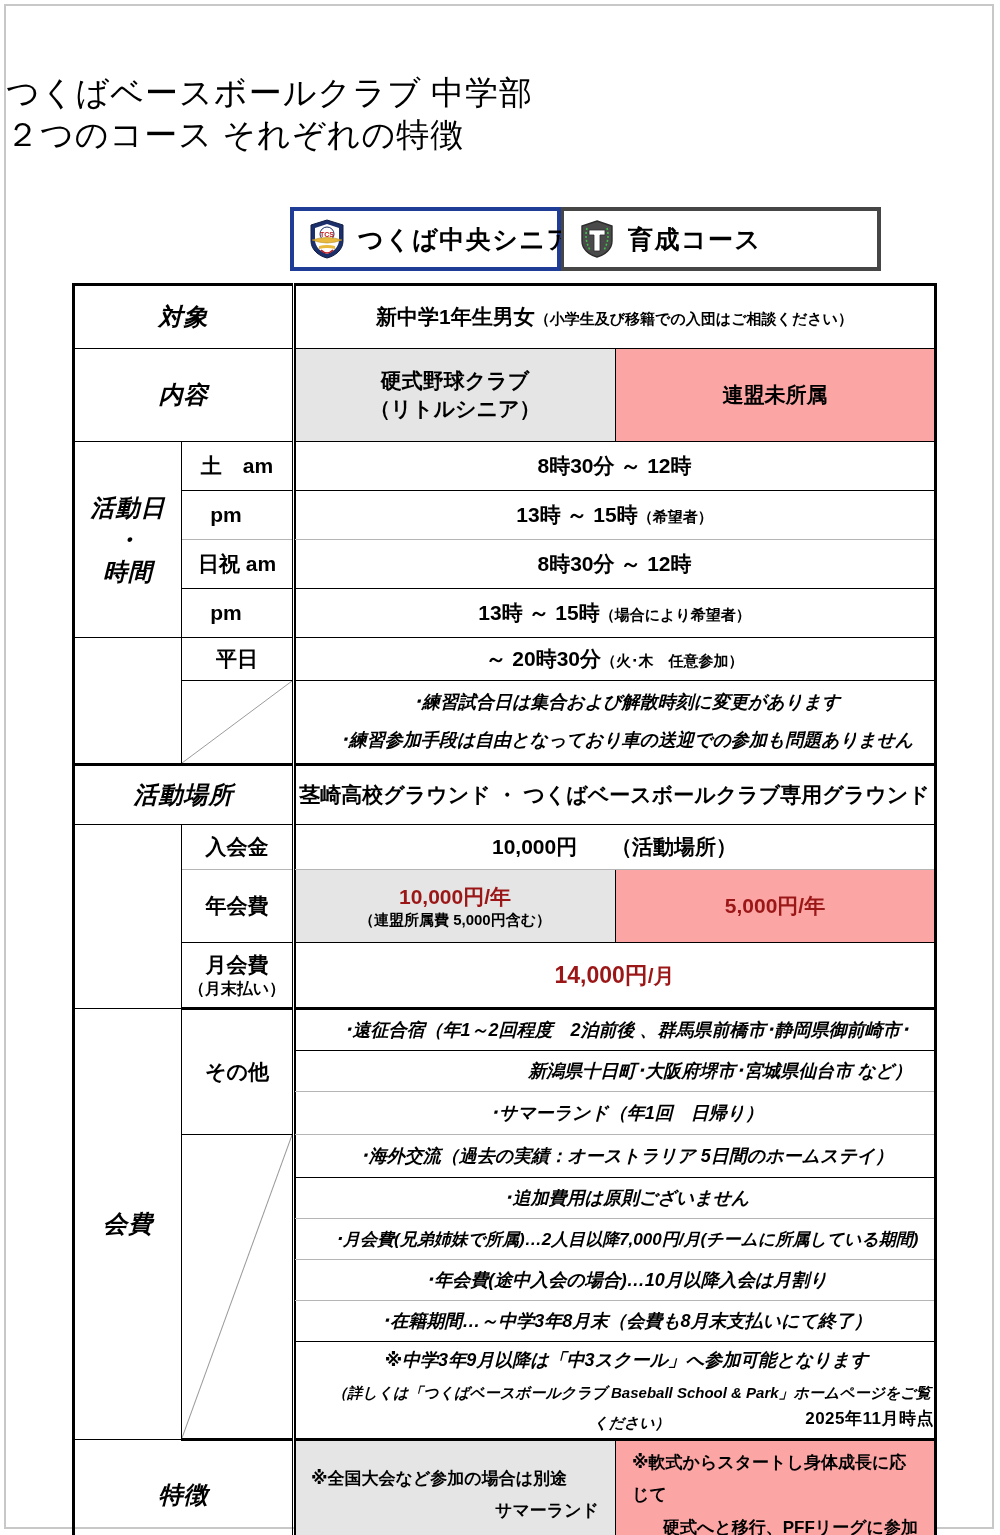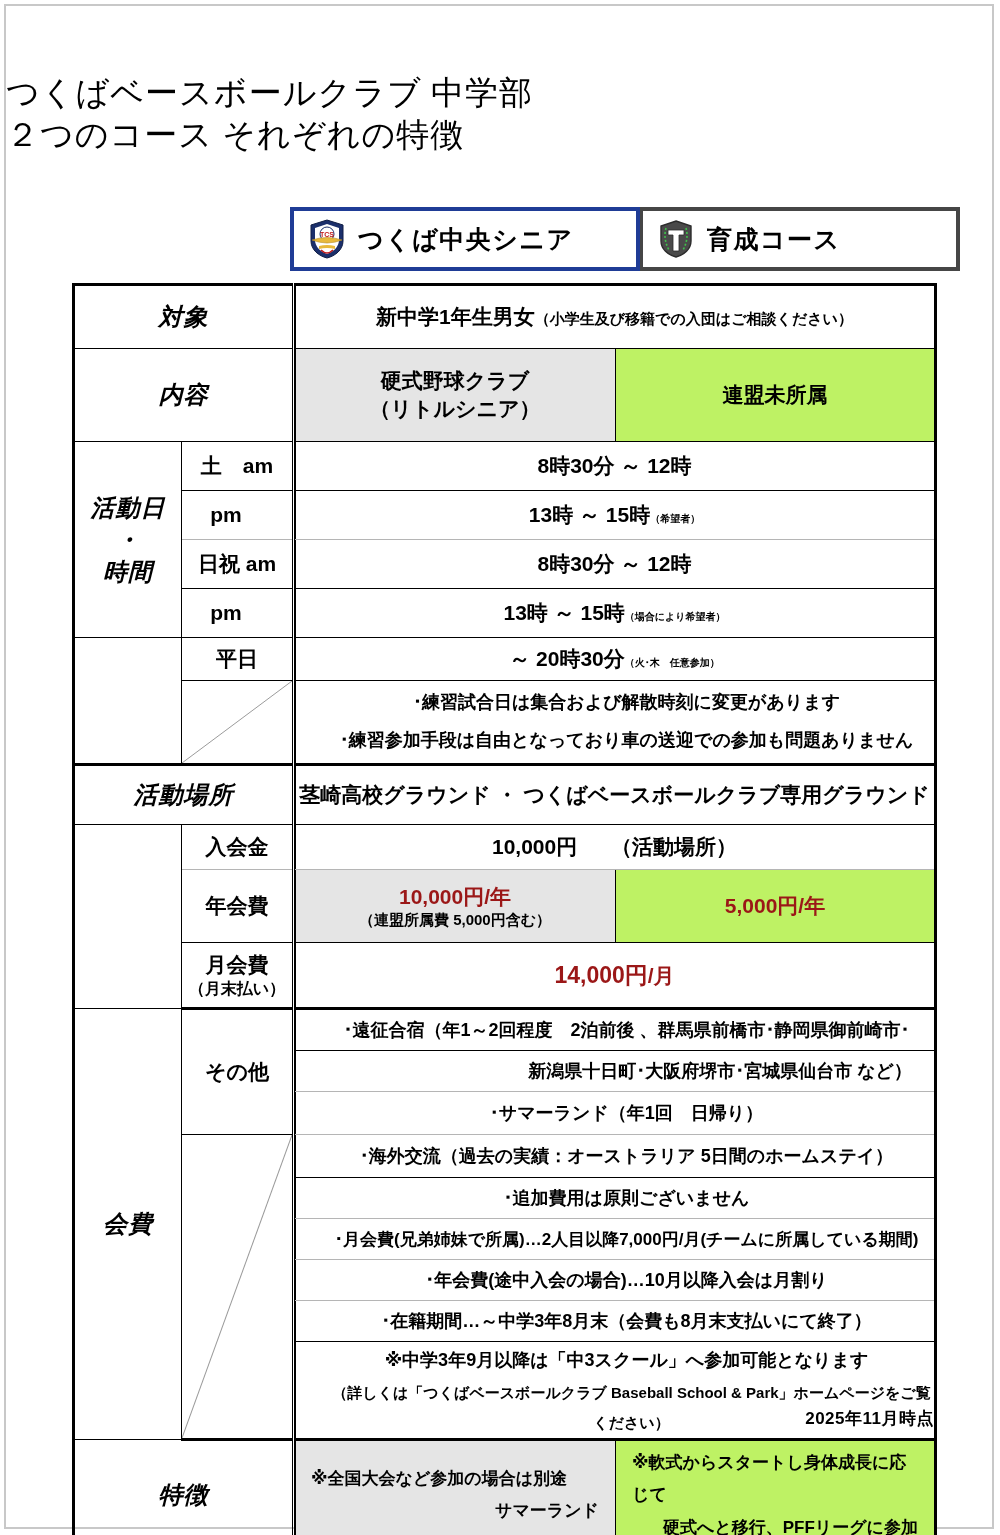--- a/index.html
+++ b/index.html
@@ -47,21 +47,21 @@
     display: flex;
   }
   .tab {
     height: 64px;
     box-sizing: border-box;
     background: #ffffff;
     display: flex;
     align-items: center;
     padding-left: 14px;
   }
-  .tab-a { width: 350px; border: 4px solid #1f3c96; }
+  .tab-a { width: 271px; border: 4px solid #1f3c96; }
   .tab-b { width: 320px; border: 4px solid #464646; border-left-width: 3px; }
   .tab-label {
     font-size: 25px;
     font-weight: bold;
     letter-spacing: 1.5px;
     margin-left: 12px;
     white-space: nowrap;
   }
   .logo { width: 38px; height: 40px; flex: 0 0 auto; }
 
@@ -104,32 +104,33 @@
   }
   .cell-sub {
     font-size: 15px;
     font-weight: bold;
   }
   .cell-note {
     font-size: 18px;
     font-weight: bold;
     text-align: left;
     padding-left: 24px !important;
+    font-style: italic;
   }
   .cell-note-sm {
     font-size: 15px;
     font-weight: bold;
   }
   .yellow { background: #e5e5e5; }
-  .green  { background: #bef264; }
+  .green  { background: #fca5a5; }
   .red    { color: #9b1717; }
   .pad-r  { text-align: right; padding-right: 22px !important; }
 
   .sat-row td { height: 48px; }
-  .inline-sub { font-size: 10px; font-weight: bold; }
+  .inline-sub { font-size: 15px; font-weight: bold; }
 
   .diag {
     position: relative;
   }
   .diag svg { position: absolute; left: 0; top: 0; width: 100%; height: 100%; }
 
   .feat {
     font-size: 17px;
     font-weight: bold;
     line-height: 1.9;

